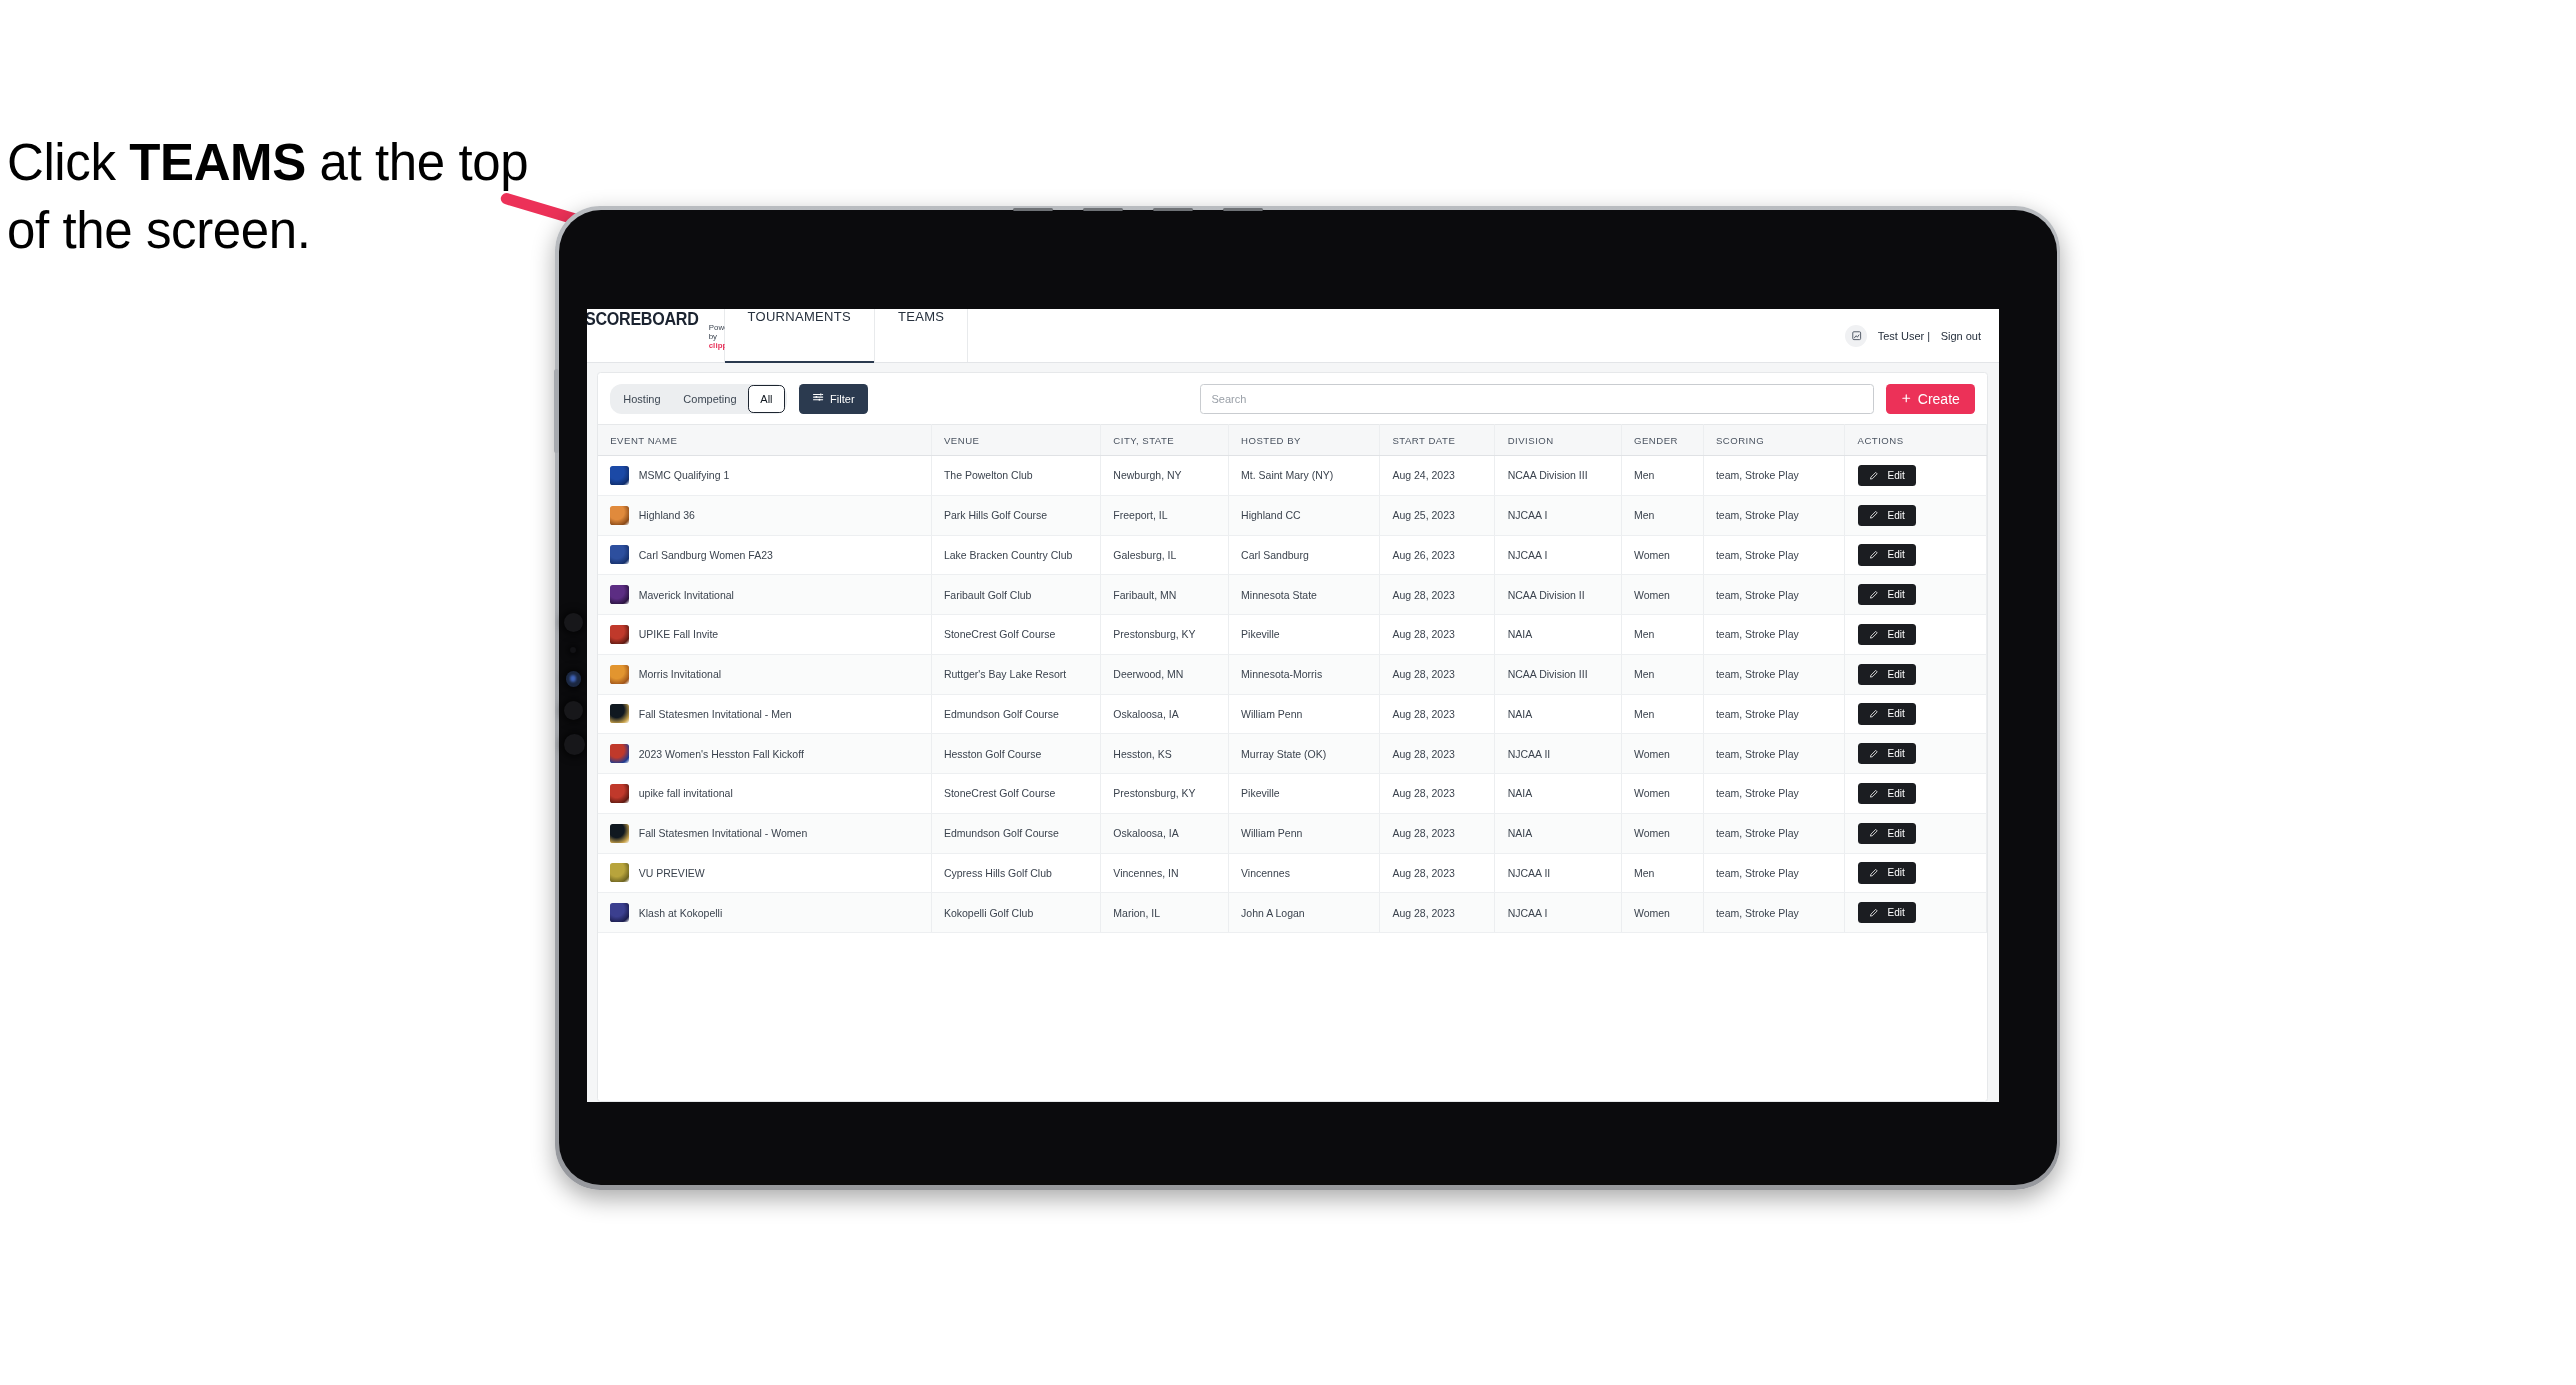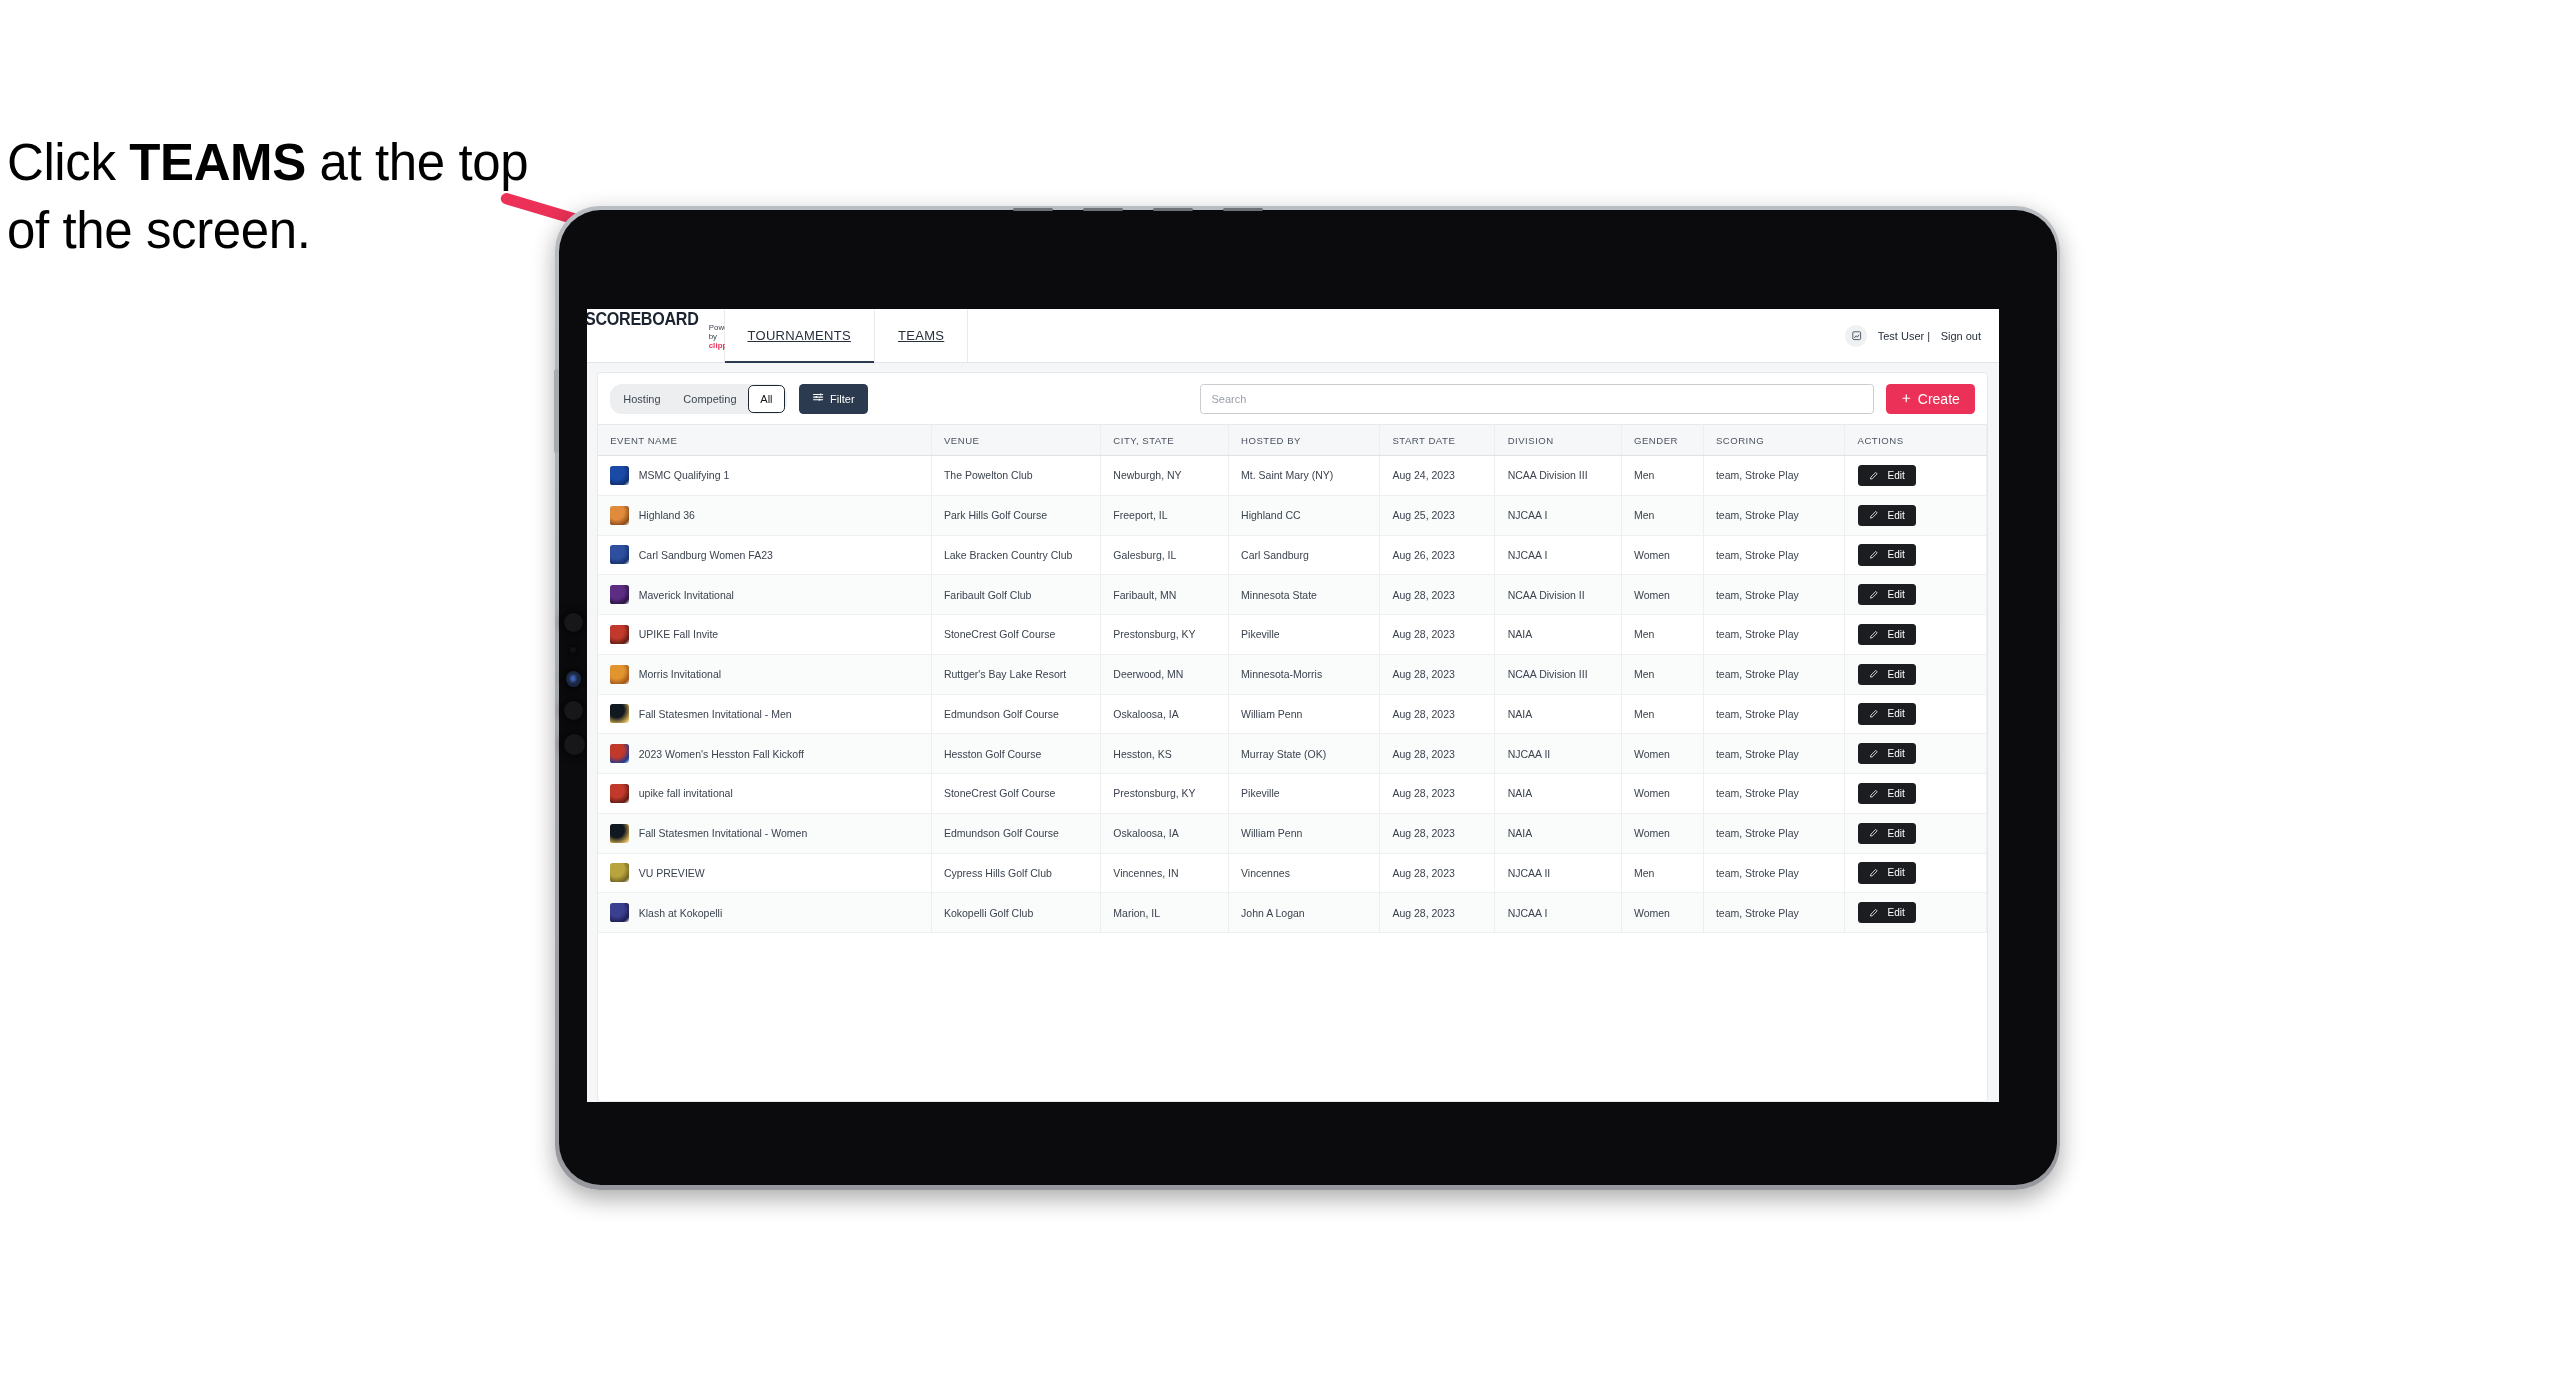--- a/index.html
+++ b/index.html
@@ -144,30 +144,29 @@
     margin-top: 14px;
     font-size: 7.9px;
     color: #3b4450;
     letter-spacing: 0.1px;
   }
   .brand-sub .mark { color: #e8365d; font-weight: 700; }
 
   .navtabs { display: flex; align-items: stretch; }
   .navtab {
     display: flex;
-    align-items: center;
+    align-items: flex-start;
     padding: 0 23px;
     font-size: 13px;
     color: #26303d;
     letter-spacing: 0.3px;
     border-right: 0.9px solid #e8eaec;
     position: relative;
     cursor: pointer;
     background: #ffffff;
-    text-decoration: underline;
   }
   .navtab.active::after {
     content: "";
     position: absolute;
     left: 0; right: 0; bottom: -0.9px;
     height: 2.6px;
     background: #2b3a4f;
   }
 
   .nav-spacer { flex: 1; }

